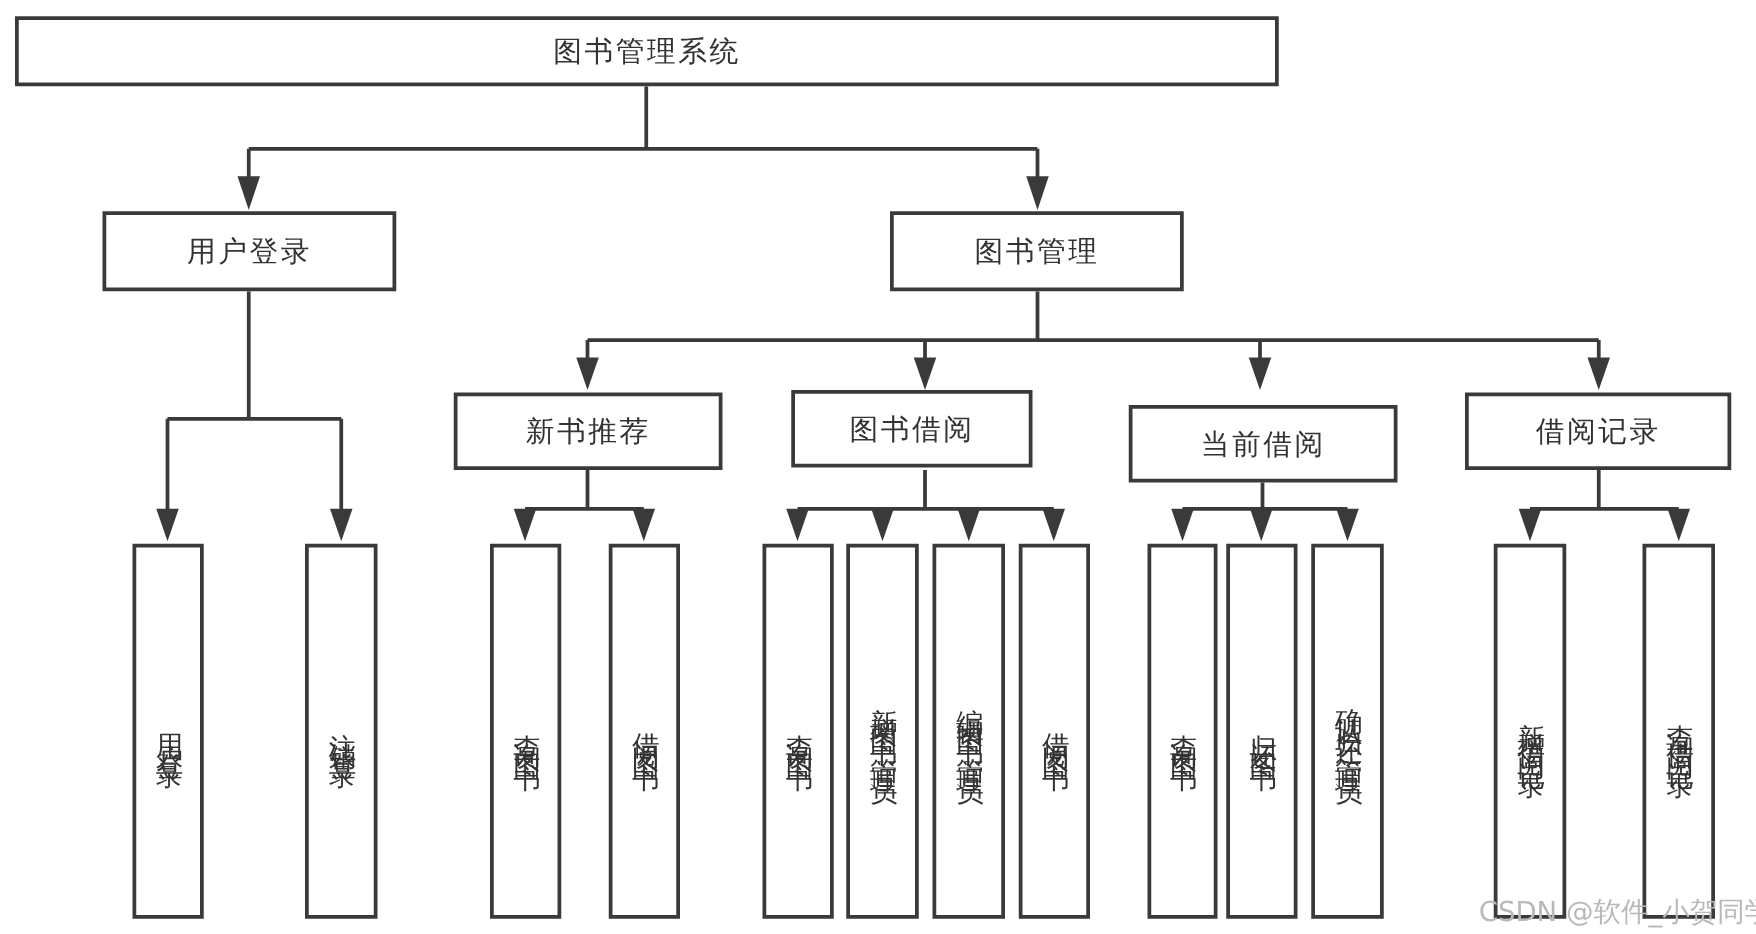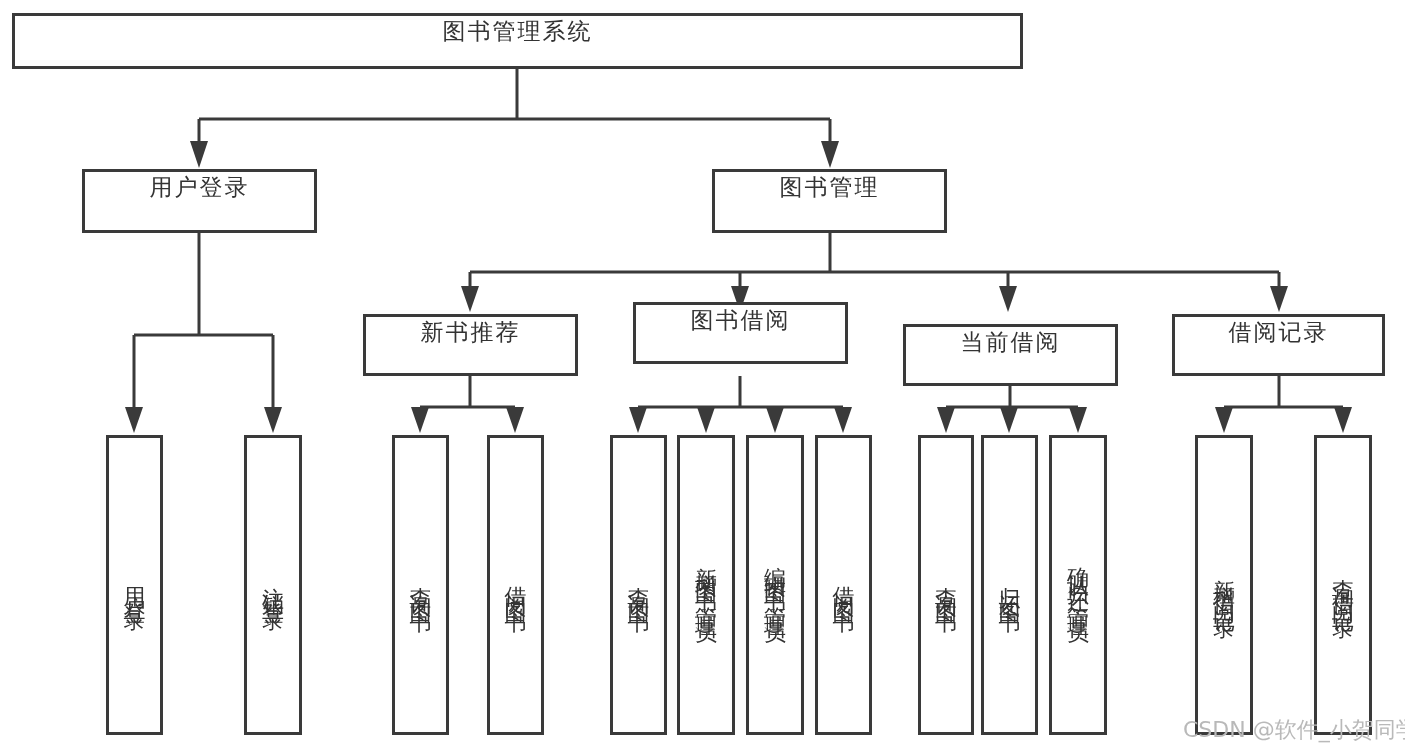--- a/index.html
+++ b/index.html
@@ -30,21 +30,21 @@
   .edges polygon{
     fill:var(--line);
     stroke:none;
   }
   .box{
     position:absolute;
     box-sizing:border-box;
     border:3px solid var(--line);
     background:var(--bg);
     display:flex;
-    align-items:flex-start;
+    align-items:center;
     justify-content:center;
     color:var(--text);
   }
   .h-label{
     font-size:23px;
     letter-spacing:2px;
     white-space:nowrap;
   }
   .leaf{
     display:flex;
@@ -116,21 +116,21 @@
   <div class="box" style="left:82px;top:169px;width:235px;height:64px">
     <span class="h-label">用户登录</span>
   </div>
   <div class="box" style="left:363px;top:314px;width:215px;height:62px">
     <span class="h-label">新书推荐</span>
   </div>
 
   <div class="box" style="left:712px;top:169px;width:235px;height:64px">
     <span class="h-label">图书管理</span>
   </div>
-  <div class="box" style="left:633px;top:302px;width:215px;height:62px">
+  <div class="box" style="left:633px;top:312px;width:193px;height:62px">
     <span class="h-label">图书借阅</span>
   </div>
   <div class="box" style="left:903px;top:324px;width:215px;height:62px">
     <span class="h-label">当前借阅</span>
   </div>
   <div class="box" style="left:1172px;top:314px;width:213px;height:62px">
     <span class="h-label">借阅记录</span>
   </div>
 
   <div class="box leaf" style="left:106px;top:435px;width:57px;height:300px">

